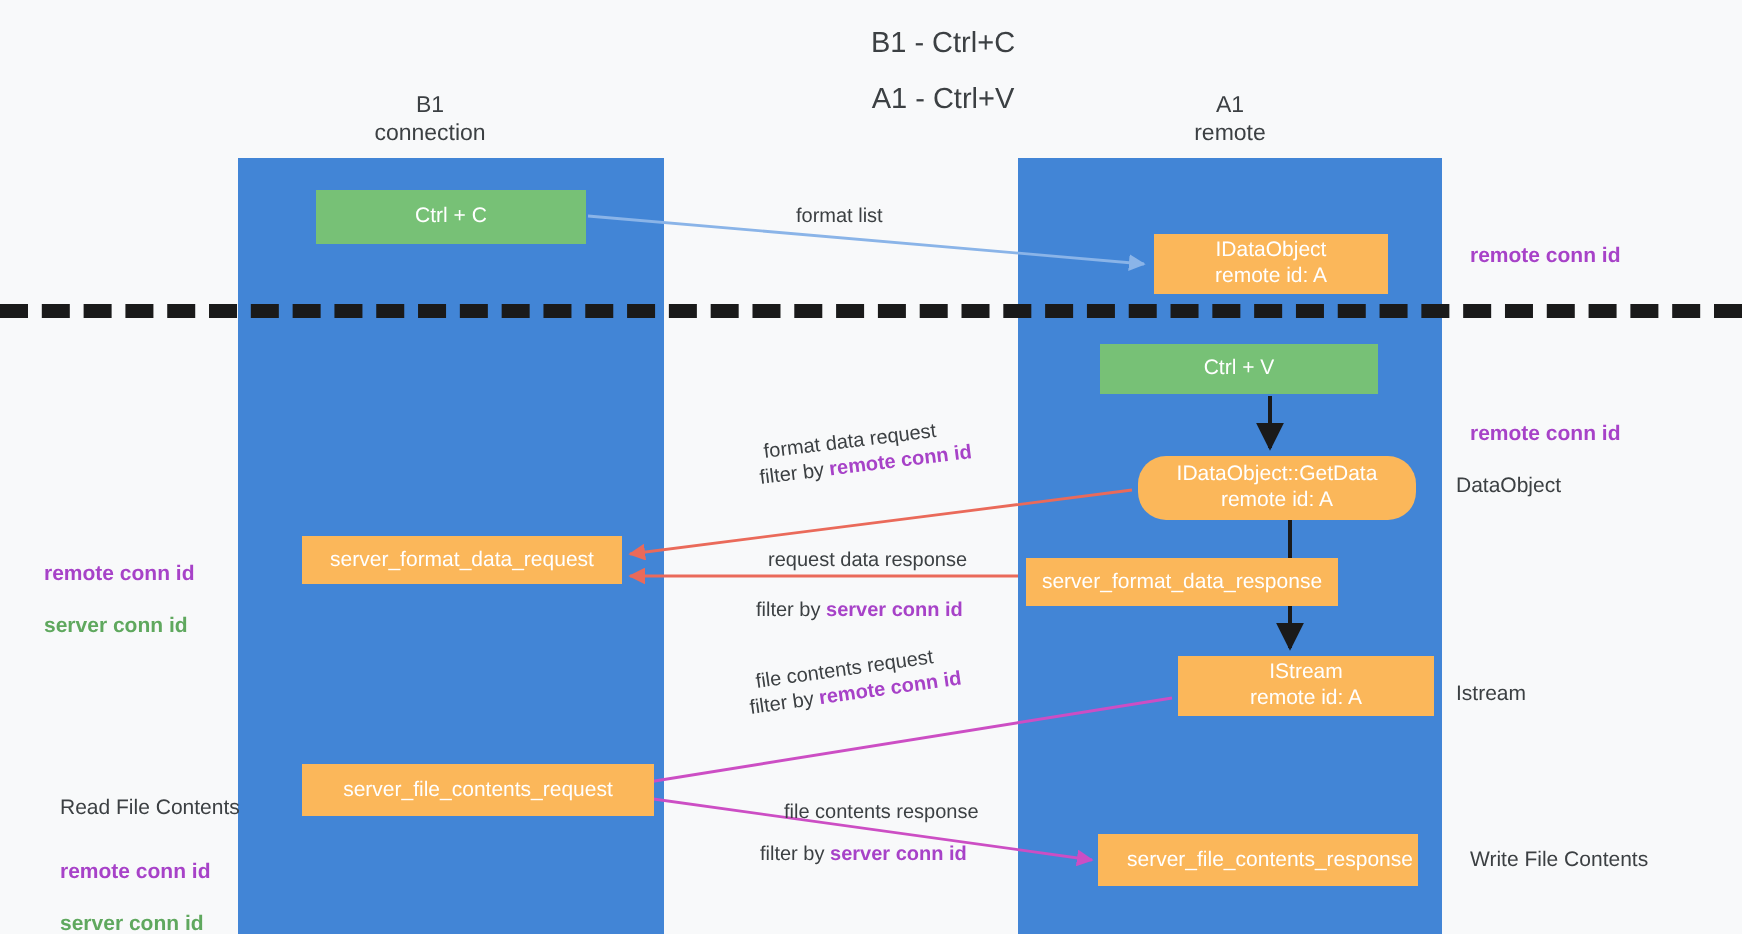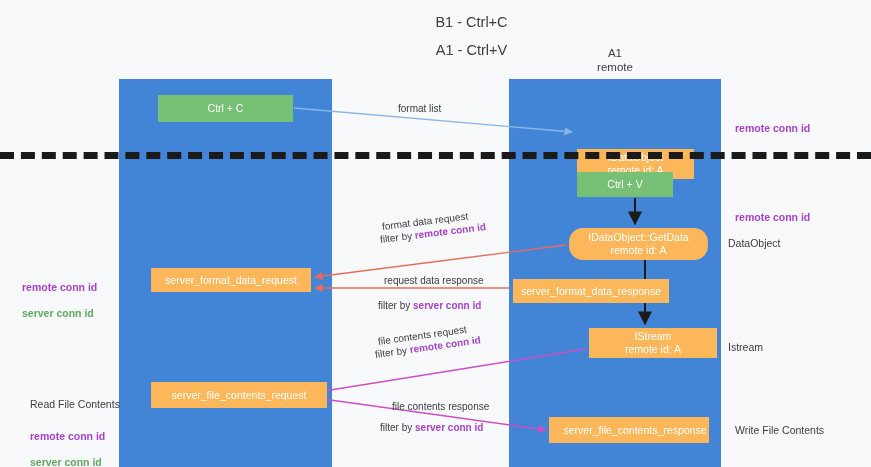--- a/index.html
+++ b/index.html
@@ -64,22 +64,22 @@
     text-align: center;
     font-size: 10.5px;
     line-height: 13px;
     white-space: pre-line;
     color: #ffffff;
   }
   .node.green { background: #77c176; }
   .node.orange { background: #fbb75a; }
 
   #node-ctrlc { left: 158px; top: 95px; width: 135px; height: 27px; }
-  #node-idataobject { left: 577px; top: 117px; width: 117px; height: 30px; margin-top: 32px; }
-  #node-ctrlv { left: 577px; top: 172px; width: 96px; height: 25px; }
+  #node-idataobject { left: 577px; top: 117px; width: 117px; height: 30px; }
+  #node-ctrlv { left: 550px; top: 172px; width: 139px; height: 25px; }
   #node-getdata { left: 569px; top: 228px; width: 139px; height: 32px; border-radius: 14px; }
   #node-sfdreq { left: 151px; top: 268px; width: 160px; height: 24px; }
   #node-sfdresp { left: 513px; top: 279px; width: 156px; height: 24px; }
   #node-istream { left: 589px; top: 328px; width: 128px; height: 30px; }
   #node-sfcreq { left: 151px; top: 382px; width: 176px; height: 26px; }
   #node-sfcresp { left: 549px; top: 417px; width: 160px; height: 26px; padding-left: 12px; }
 
   
   #divider {
     left: 0; top: 152px;
@@ -133,20 +133,22 @@
   svg { overflow: visible; }
 </style>
 </head>
 <body>
 
 <div id="canvas">
 
   <div class="abs" id="title">B1 - Ctrl+C
 A1 - Ctrl+V</div>
 
+  <div class="abs lane-header" id="lane-head-b1">B1
+connection</div>
   <div class="abs lane-header" id="lane-head-a1">A1
 remote</div>
 
   <div class="abs lane" id="lane-b1"></div>
   <div class="abs lane" id="lane-a1"></div>
 
   <svg class="abs" style="left:0;top:0;" width="871" height="467">
     <defs>
       <marker id="ar-blue" viewBox="0 0 10 10" refX="9" refY="5" markerWidth="6" markerHeight="6" orient="auto-start-reverse">
         <path d="M0,0 L10,5 L0,10 z" fill="#8ab4e8"></path>

